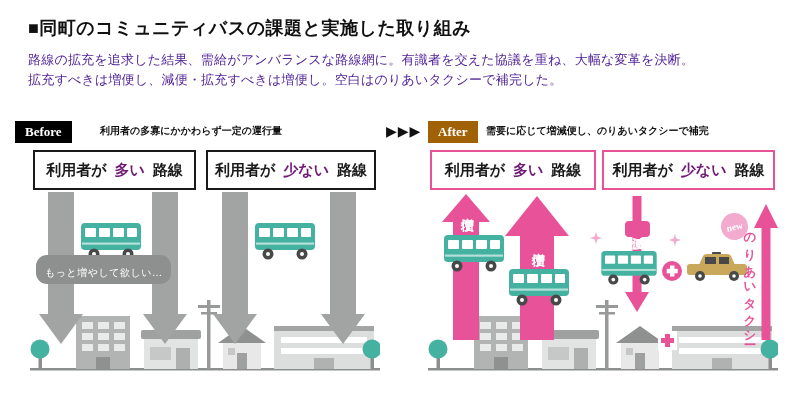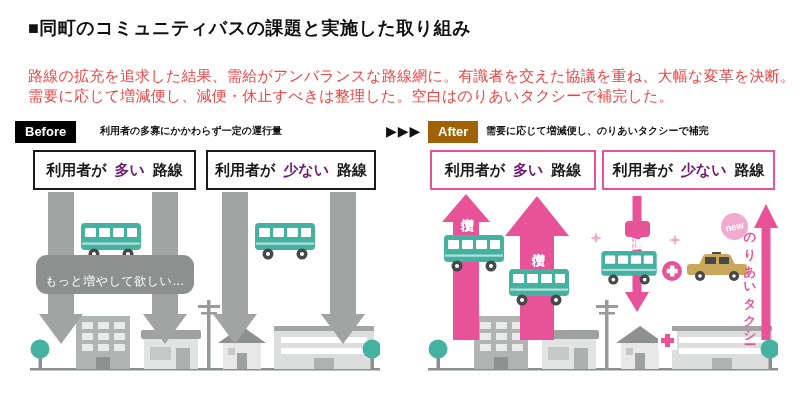--- a/index.html
+++ b/index.html
@@ -2,30 +2,30 @@
 <html><head>
 <meta charset="utf-8">
 <style>
   * { margin:0; padding:0; box-sizing:border-box; }
   html,body { background:#ffffff; }
   .page {
     position:relative;
     width:800px; height:404px;
     background:#ffffff;
     overflow:hidden;
-    font-family:Liberation Sans, sans-serif;
+    font-family:Liberation Serif, serif;
     color:#1a1a1a;
   }
   .title {
     position:absolute; left:28px; top:16px;
     font-size:18px; font-weight:bold; letter-spacing:0.5px; color:#111;
   }
   .body-text {
     position:absolute; left:28px; top:50px;
-    font-size:15px; line-height:20px; color:#ef4444; letter-spacing:0.2px;margin-top:16px;
+    font-size:13px; line-height:20px; color:#4c1d95; letter-spacing:0.2px;
   }
   .tag {
     position:absolute; top:121px;
     color:#fff; font-weight:bold; font-size:13px;
     padding:3px 10px 4px; line-height:15px;
   }
   .tag-black { left:15px; background:#000000;text-align:right; }
   .tag-pink  { left:428px; background:#a16207; }
   .panel-heading {
     position:absolute; top:124px;
@@ -42,22 +42,22 @@
   }
   .route-box.bb { border:2.5px solid #1a1a1a; }
   .route-box.pb { border:2.5px solid #e85298; }
   .route-box .em { color:#701a75; }
   .illus { position:absolute; width:350px; height:183px; top:192px; }
   .illus.before { left:30px; }
   .illus.after  { left:428px; }
   .bubble {
     position:absolute;
     background:#8e9090; color:#fff;
-    font-size:12px; letter-spacing:0.5px;
-    padding:18px 9px 4px; border-radius:11px; white-space:nowrap;
+    font-size:10px; letter-spacing:0.5px;
+    padding:11px 9px 4px; border-radius:11px; white-space:nowrap;
   }
   .vlabel {
     position:absolute; writing-mode:vertical-rl;
     font-weight:bold; letter-spacing:2px; white-space:nowrap;
   }
   .vlabel.white { color:#fff; font-size:13px; }
   .vlabel.pink  { color:#e85298; font-size:12.5px; }
   .genbin {
     position:absolute; left:625px; top:221px;
     background:#e85298; color:#fff;
@@ -155,21 +155,21 @@
           <circle cx="342" cy="157" r="9.5" fill="#45b1a1"></circle>
         </g>
       </symbol>
       <path id="sym-sparkle" d="M0,-6 L1.4,-1.4 L6,0 L1.4,1.4 L0,6 L-1.4,1.4 L-6,0 L-1.4,-1.4 Z"></path>
     </defs>
   </svg>
 
   <h1 class="title">■同町のコミュニティバスの課題と実施した取り組み</h1>
   <div class="body-text">
     <div>路線の拡充を追求した結果、需給がアンバランスな路線網に。有識者を交えた協議を重ね、大幅な変革を決断。</div>
-    <div>需要に応じて増減便し、減便・休止すべきは整理した。空白はのりあいタクシーで補完した。</div>
+    <div>拡充すべきは増便し、減便・拡充すべきは増便し。空白はのりあいタクシーで補完した。</div>
   </div>
 
   <div class="tag tag-black">Before</div>
   <div class="panel-heading" style="left:100px;">利用者の多寡にかかわらず一定の運行量</div>
   <div class="separator">▶▶▶</div>
   <div class="tag tag-pink">After</div>
   <div class="panel-heading" style="left:486px;">需要に応じて増減便し、のりあいタクシーで補完</div>
 
   <div class="route-box bb" style="left:33px; width:163px;">
     <span>利用者が</span>

